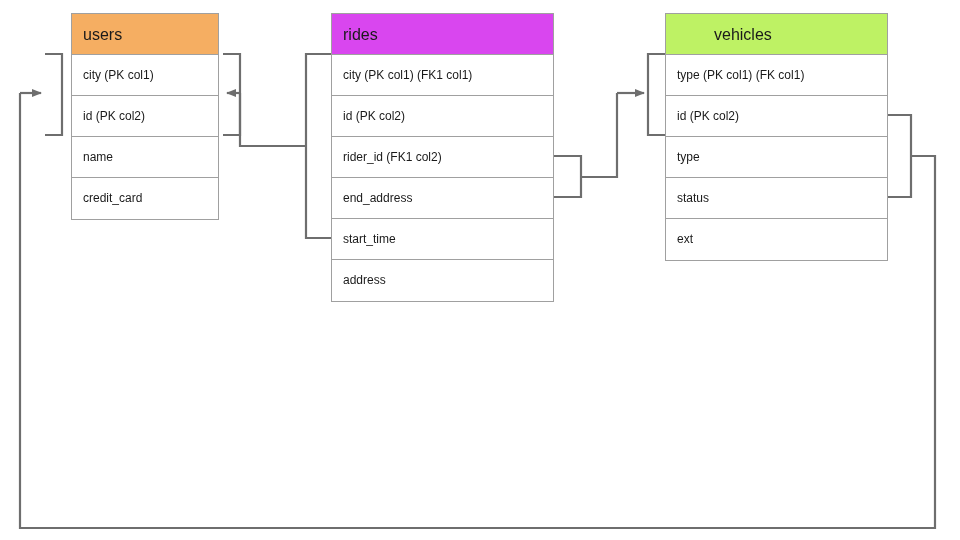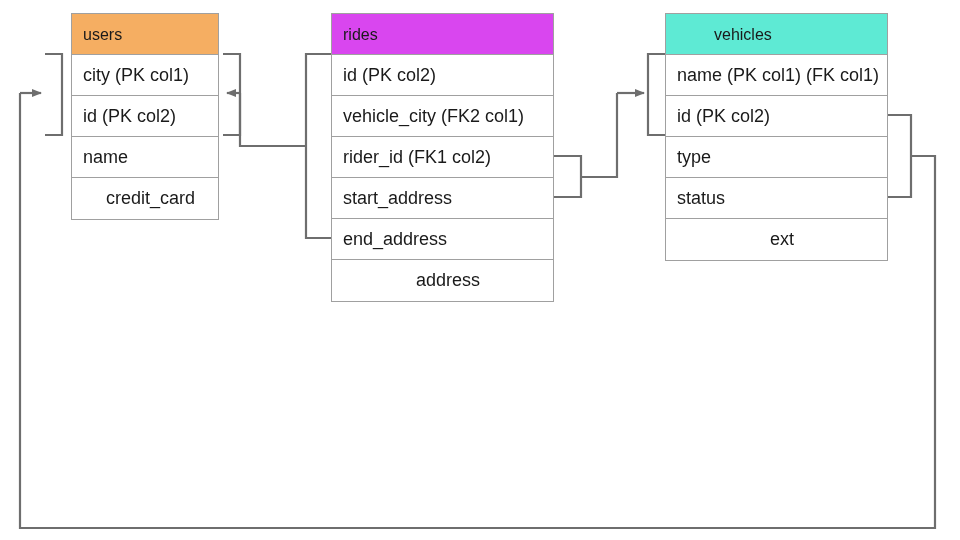--- a/index.html
+++ b/index.html
@@ -40,30 +40,29 @@
     color: #1a1a1a;
     border-bottom: 1px solid #a0a0a0;
     overflow: hidden;
     white-space: nowrap;
   }
   .row {
     box-sizing: border-box;
     height: 41px;
     line-height: 41px;
     padding: 0 0 0 11px;
-    font-size: 18px;
+    font-size: 12px;
     color: #1a1a1a;
     border-bottom: 1px solid #a0a0a0;
     background: #ffffff;
     overflow: hidden;
     white-space: nowrap;
   }
   .row:last-child {
     border-bottom: none;
-    text-align: center;
   }
 </style>
 </head>
 <body>
 
 <div id="canvas">
 
   <svg id="wires" viewBox="0 0 960 540" xmlns="http://www.w3.org/2000/svg">
     <defs>
       <marker id="arrL" markerWidth="10" markerHeight="10" refX="9" refY="4" orient="auto-start-reverse" markerUnits="userSpaceOnUse">
@@ -96,30 +95,30 @@
   <div class="table" style="left:71px; top:13px; width:148px;">
     <div class="table-header" style="background:#f5ae62;">users</div>
     <div class="row">city (PK col1)</div>
     <div class="row">id (PK col2)</div>
     <div class="row">name</div>
     <div class="row">credit_card</div>
   </div>
 
   <div class="table" style="left:331px; top:13px; width:223px;">
     <div class="table-header" style="background:#d946ef;">rides</div>
+    <div class="row">city (PK col1) (FK1 col1)</div>
     <div class="row">id (PK col2)</div>
-    <div class="row">vehicle_city (FK2 col1)</div>
     <div class="row">rider_id (FK1 col2)</div>
-    <div class="row">start_address</div>
     <div class="row">end_address</div>
+    <div class="row">start_time</div>
     <div class="row">address</div>
   </div>
 
   <div class="table" style="left:665px; top:13px; width:223px;">
-    <div class="table-header" style="background:#5eead4;padding-left:48px;">vehicles</div>
-    <div class="row">name (PK col1) (FK col1)</div>
+    <div class="table-header" style="background:#bef264;padding-left:48px;">vehicles</div>
+    <div class="row">type (PK col1) (FK col1)</div>
     <div class="row">id (PK col2)</div>
     <div class="row">type</div>
     <div class="row">status</div>
     <div class="row">ext</div>
   </div>
 
 </div>
 
 </body></html>

